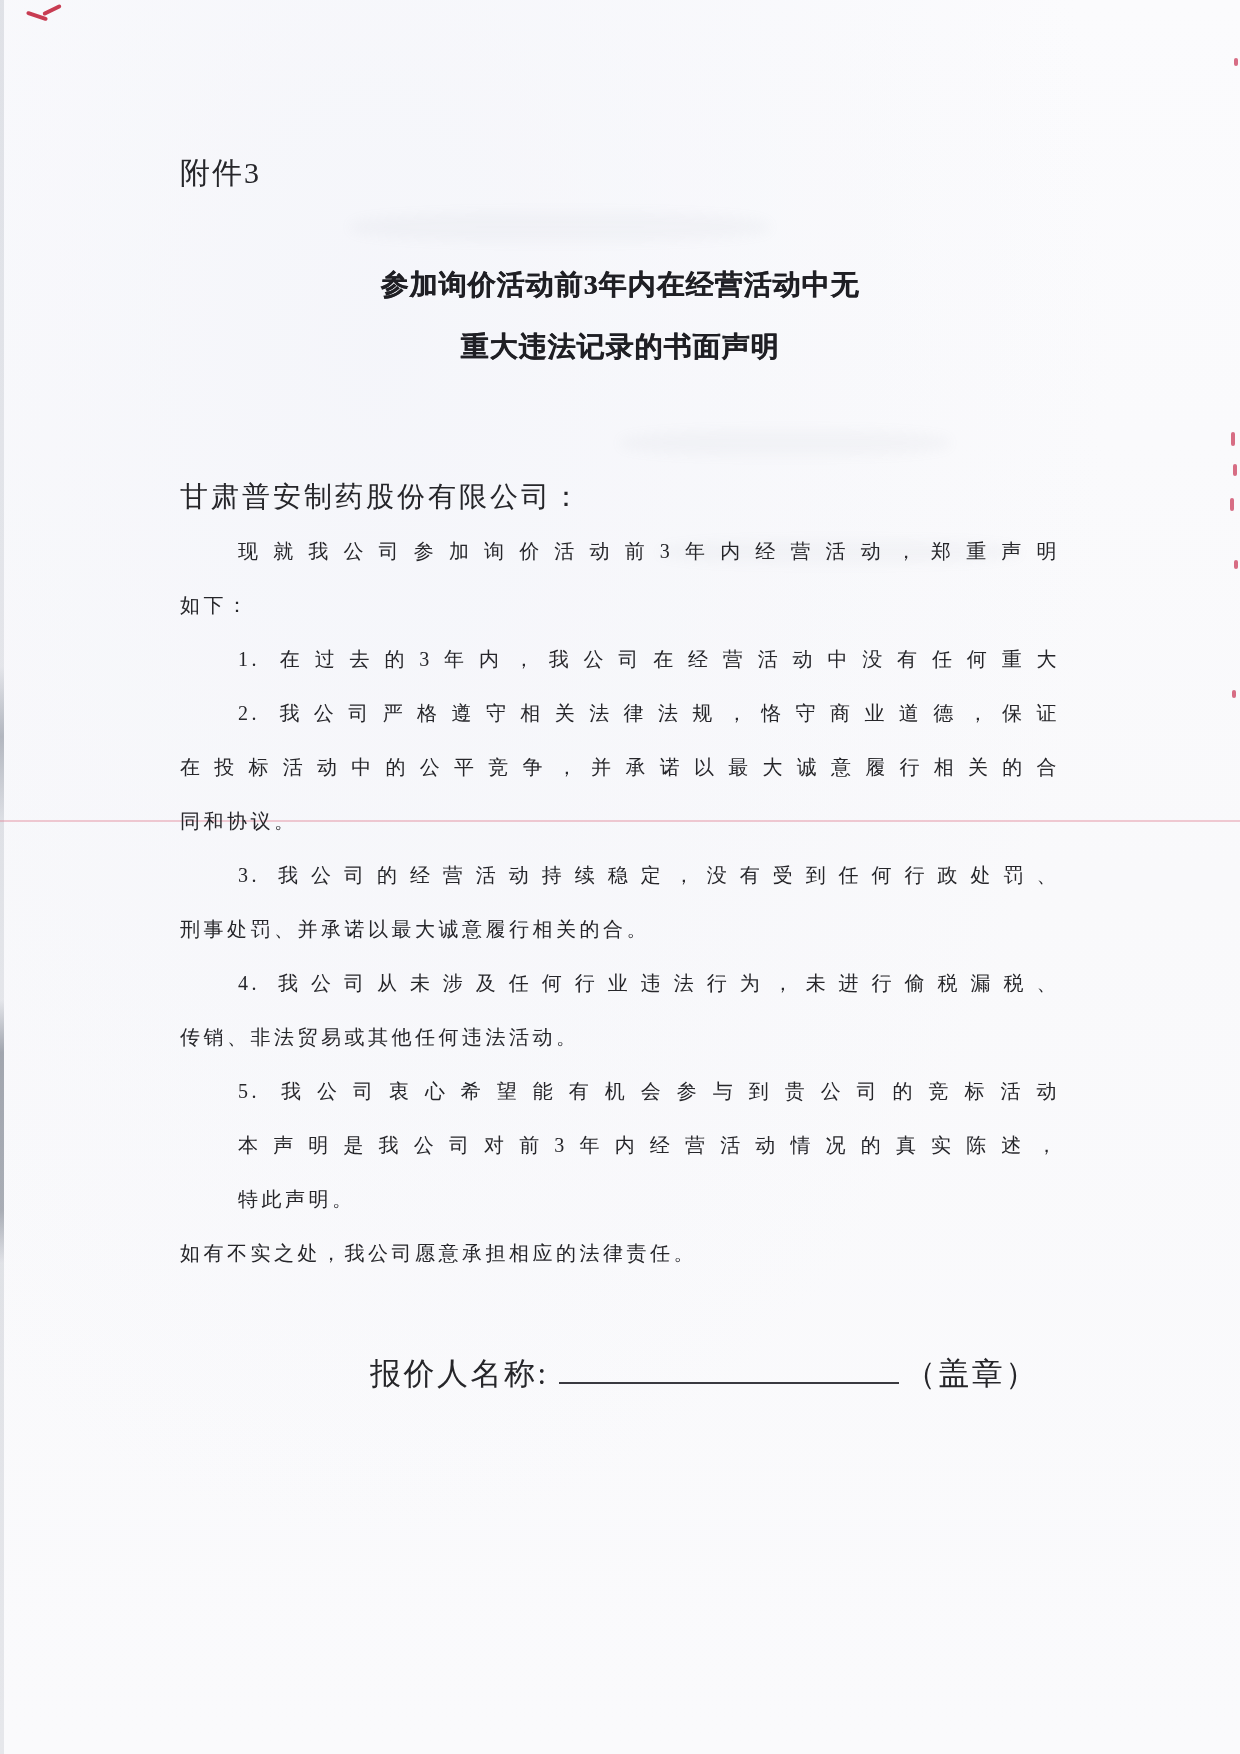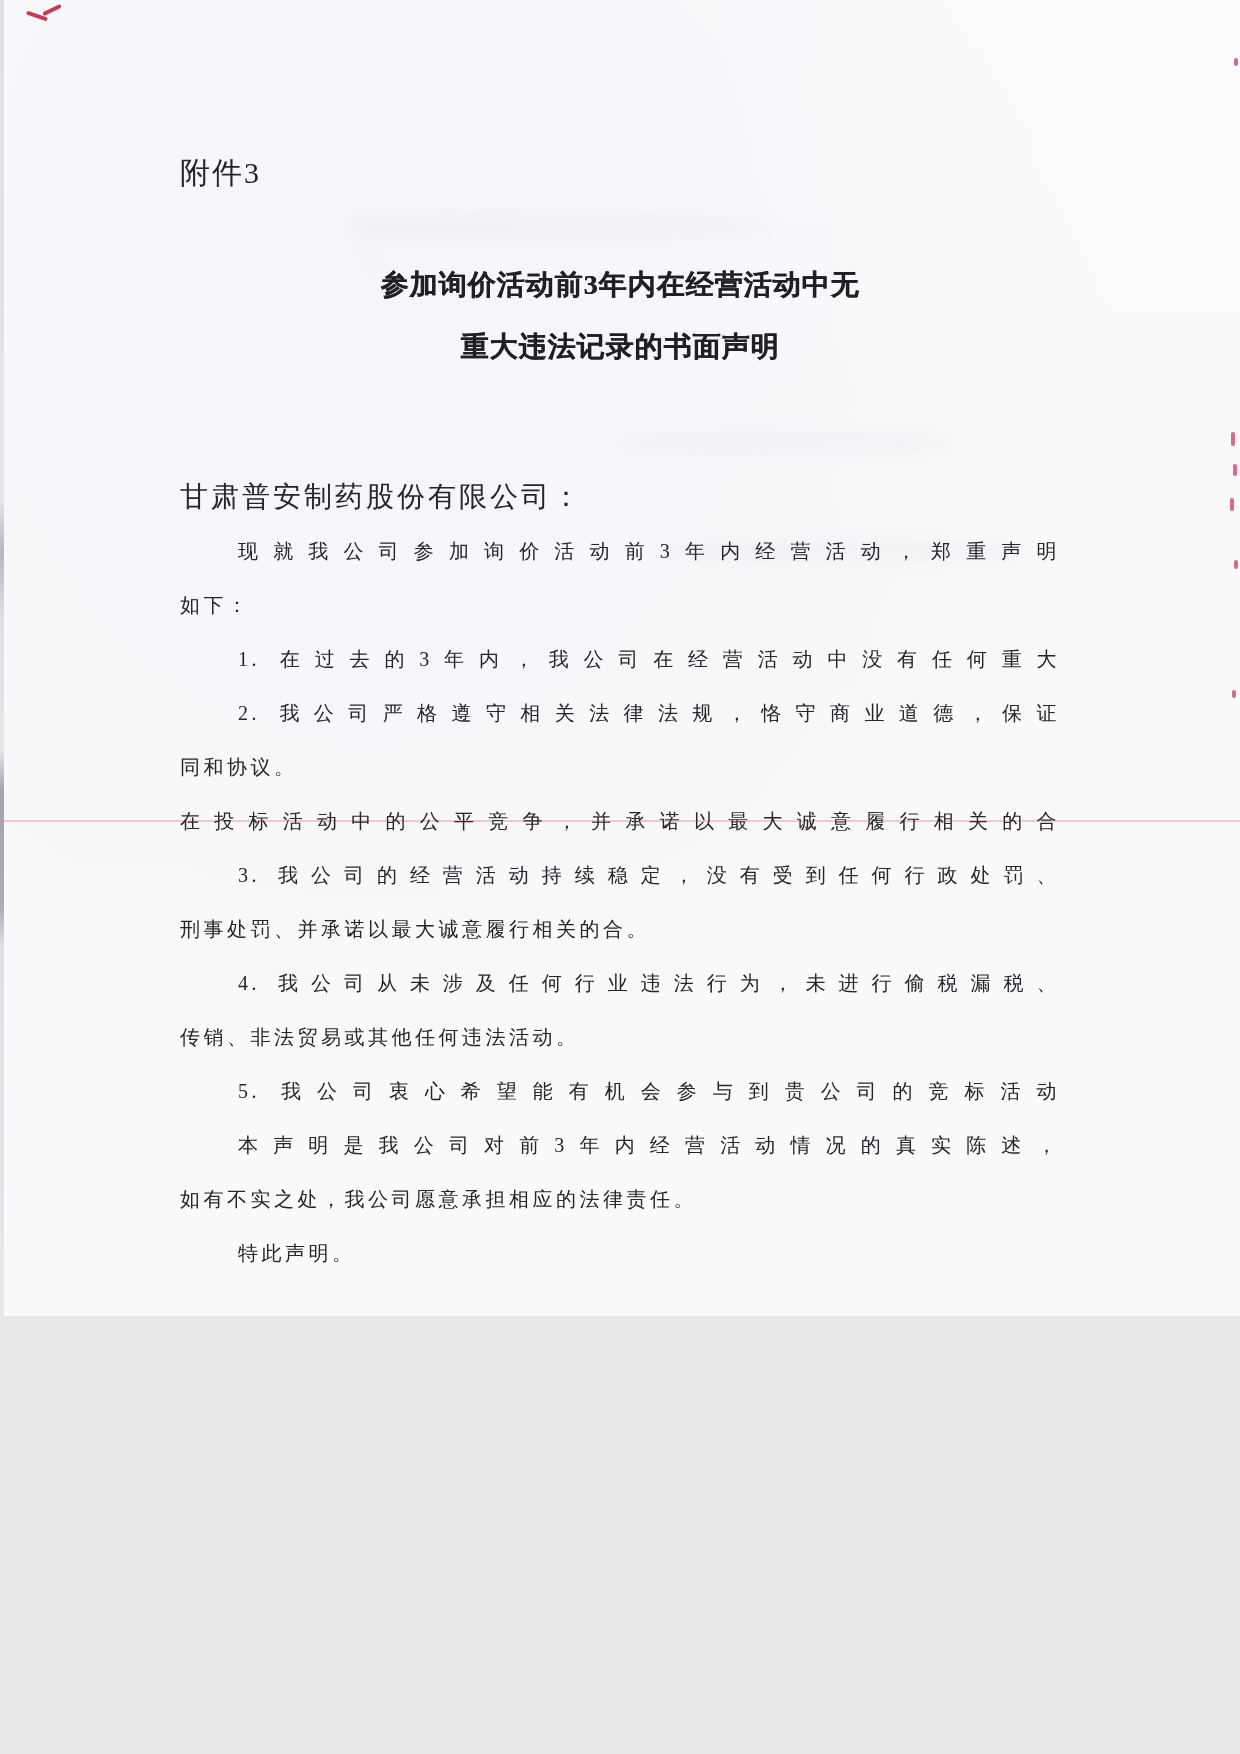--- a/index.html
+++ b/index.html
@@ -1,18 +1,18 @@
 <!DOCTYPE html>
 <html lang="zh"><head>
 <meta charset="utf-8">
 <style>
   html,body{margin:0;padding:0;background:#e8e8ea;}
   .page{
     position:relative;
-    width:1240px;height:1316px;
+    width:1240px;height:1754px;
     margin:0 auto;
     background:
       radial-gradient(ellipse at 30% 20%, rgba(244,245,250,.9), rgba(0,0,0,0) 60%),
       linear-gradient(180deg,#fbfbfd 0%,#f9f9fb 50%,#fafafc 100%);
     overflow:hidden;
     font-family:"Liberation Serif","DejaVu Serif",serif;
     color:#26262a;
   }
   .content{position:absolute;left:180px;top:0;width:880px;}
   .attachment{padding-top:150px;font-size:30px;line-height:46px;letter-spacing:2px;}
@@ -77,30 +77,30 @@
       <div>重大违法记录的书面声明</div>
     </div>
 
     <div class="salutation">甘肃普安制药股份有限公司：</div>
 
     <div class="body-lines">
         <div class="bline indent just">现就我公司参加询价活动前3年内经营活动，郑重声明</div>
         <div class="bline">如下：</div>
         <div class="bline indent just">1. 在过去的3年内，我公司在经营活动中没有任何重大</div>
         <div class="bline indent just">2. 我公司严格遵守相关法律法规，恪守商业道德，保证</div>
+        <div class="bline just">在投标活动中的公平竞争，并承诺以最大诚意履行相关的合</div>
         <div class="bline">同和协议。</div>
-        <div class="bline just">在投标活动中的公平竞争，并承诺以最大诚意履行相关的合</div>
         <div class="bline indent just">3. 我公司的经营活动持续稳定，没有受到任何行政处罚、</div>
         <div class="bline">刑事处罚、并承诺以最大诚意履行相关的合。</div>
         <div class="bline indent just">4. 我公司从未涉及任何行业违法行为，未进行偷税漏税、</div>
         <div class="bline">传销、非法贸易或其他任何违法活动。</div>
         <div class="bline indent just">5. 我公司衷心希望能有机会参与到贵公司的竞标活动</div>
         <div class="bline indent just">本声明是我公司对前3年内经营活动情况的真实陈述，</div>
+        <div class="bline indent">特此声明。</div>
         <div class="bline">如有不实之处，我公司愿意承担相应的法律责任。</div>
-        <div class="bline indent">特此声明。</div>
       </div>
 
     <div class="signature">
       <div class="sig-row r1">
         <span>报价人名称:</span><span class="uline long"></span><span>（盖章）</span>
       </div>
 
     </div>
 
   </div>

